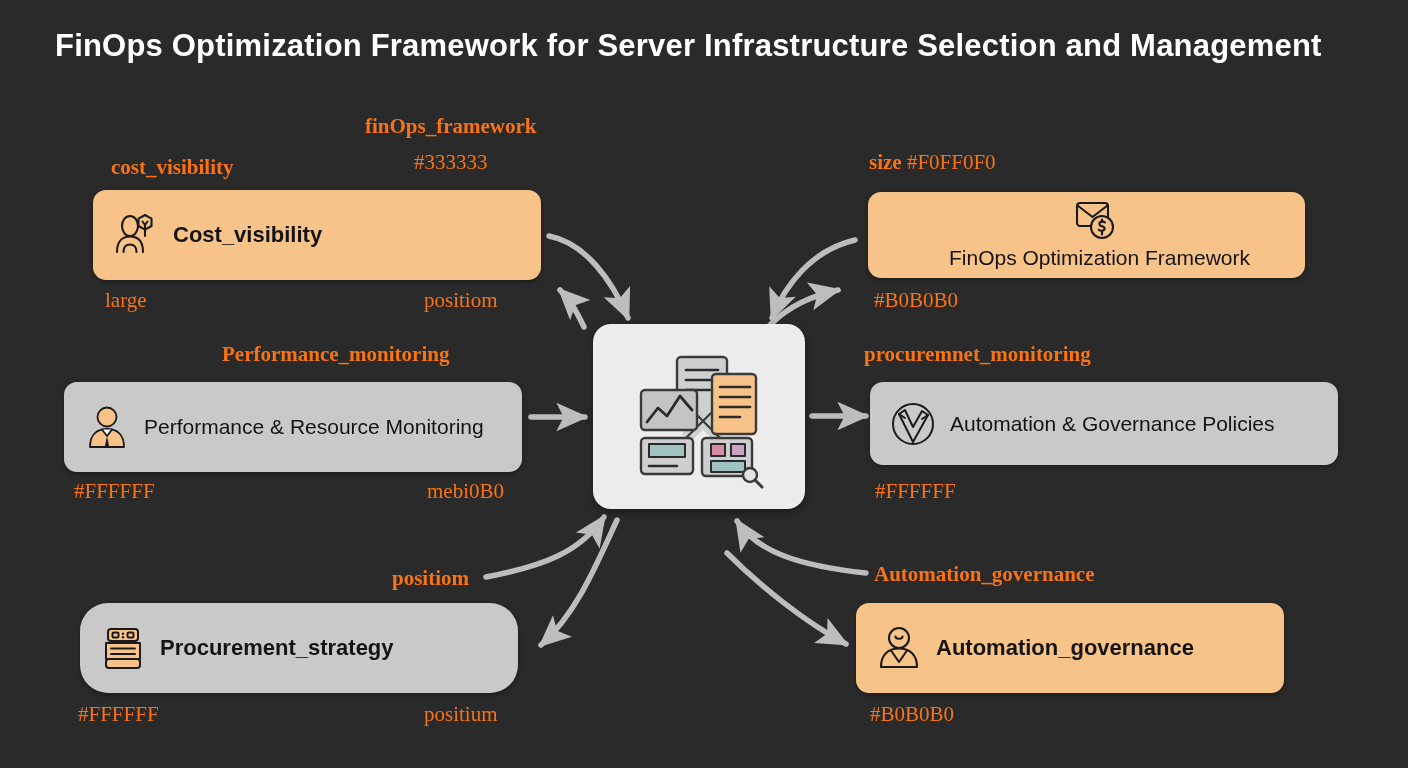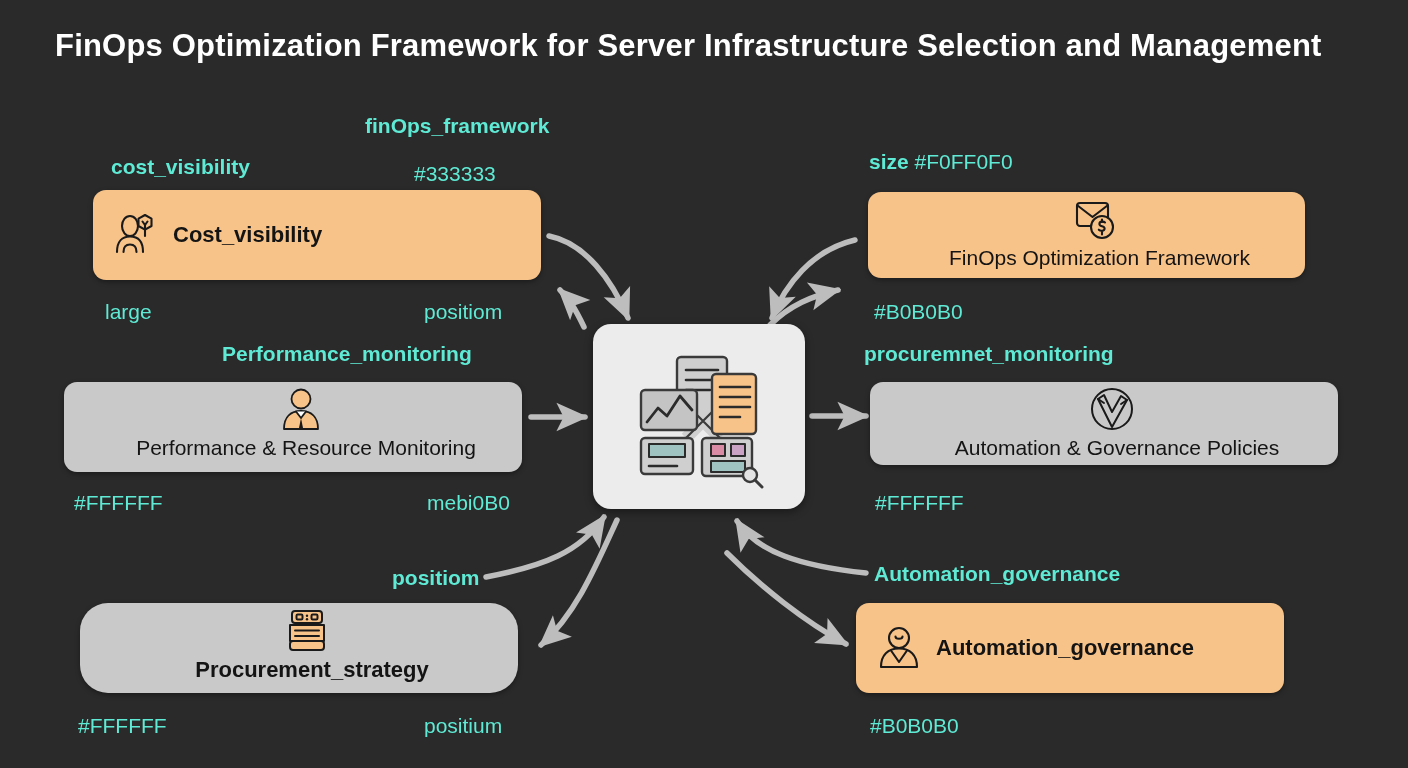--- a/index.html
+++ b/index.html
@@ -29,43 +29,44 @@
   .node {
     position:absolute;
     border-radius:13px;
     display:flex;
     align-items:center;
     z-index:3;
     box-shadow:0 2px 5px rgba(0,0,0,.35);
     padding-left:16px;
   }
   .node.orange { background:#f8c389; }
-  .node.gray   { background:#c9c9c9;flex-direction:column; }
+  .node.gray   { background:#c9c9c9; }
   .node .ico {
     width:54px; height:54px;
     flex:0 0 54px;
     display:flex; align-items:center; justify-content:center;
   }
   .node .nlabel {
     font-size:21px;
     color:#141414;
     white-space:nowrap;
     margin-left:10px;
   }
   .node .nlabel.bold { font-weight:700; font-size:22px; }
 
   
   .cap {
     position:absolute;
-    color:#5eead4;
+    color:#f97316;
     white-space:nowrap;
     z-index:4;
+    font-family:Liberation Serif, serif;
   }
   .cap.key   { font-weight:700; font-size:21px; }
-  .cap.val   { font-weight:400; font-size:21px;margin-top:12px; }
+  .cap.val   { font-weight:400; font-size:21px; }
   .cap.pair  { font-size:21px; }
   .cap.pair b { font-weight:700; }
 
   
   .hub {
     position:absolute;
     left:593px; top:324px;
     width:212px; height:185px;
     background:#ececec;
     border-radius:18px;

